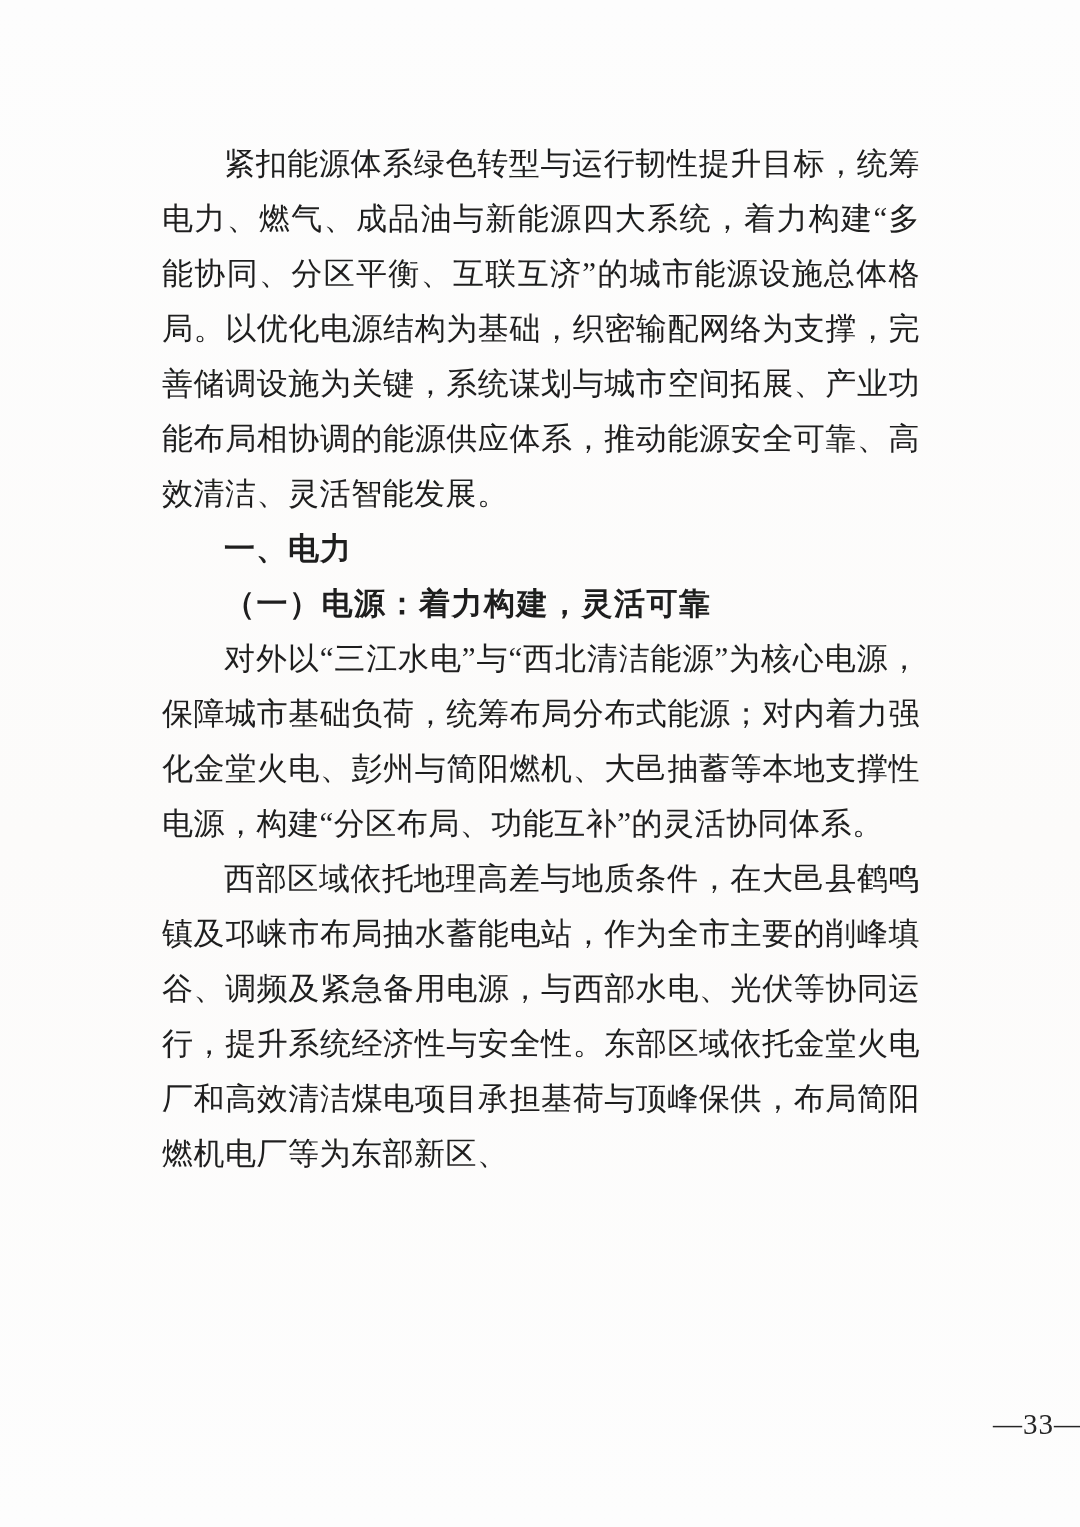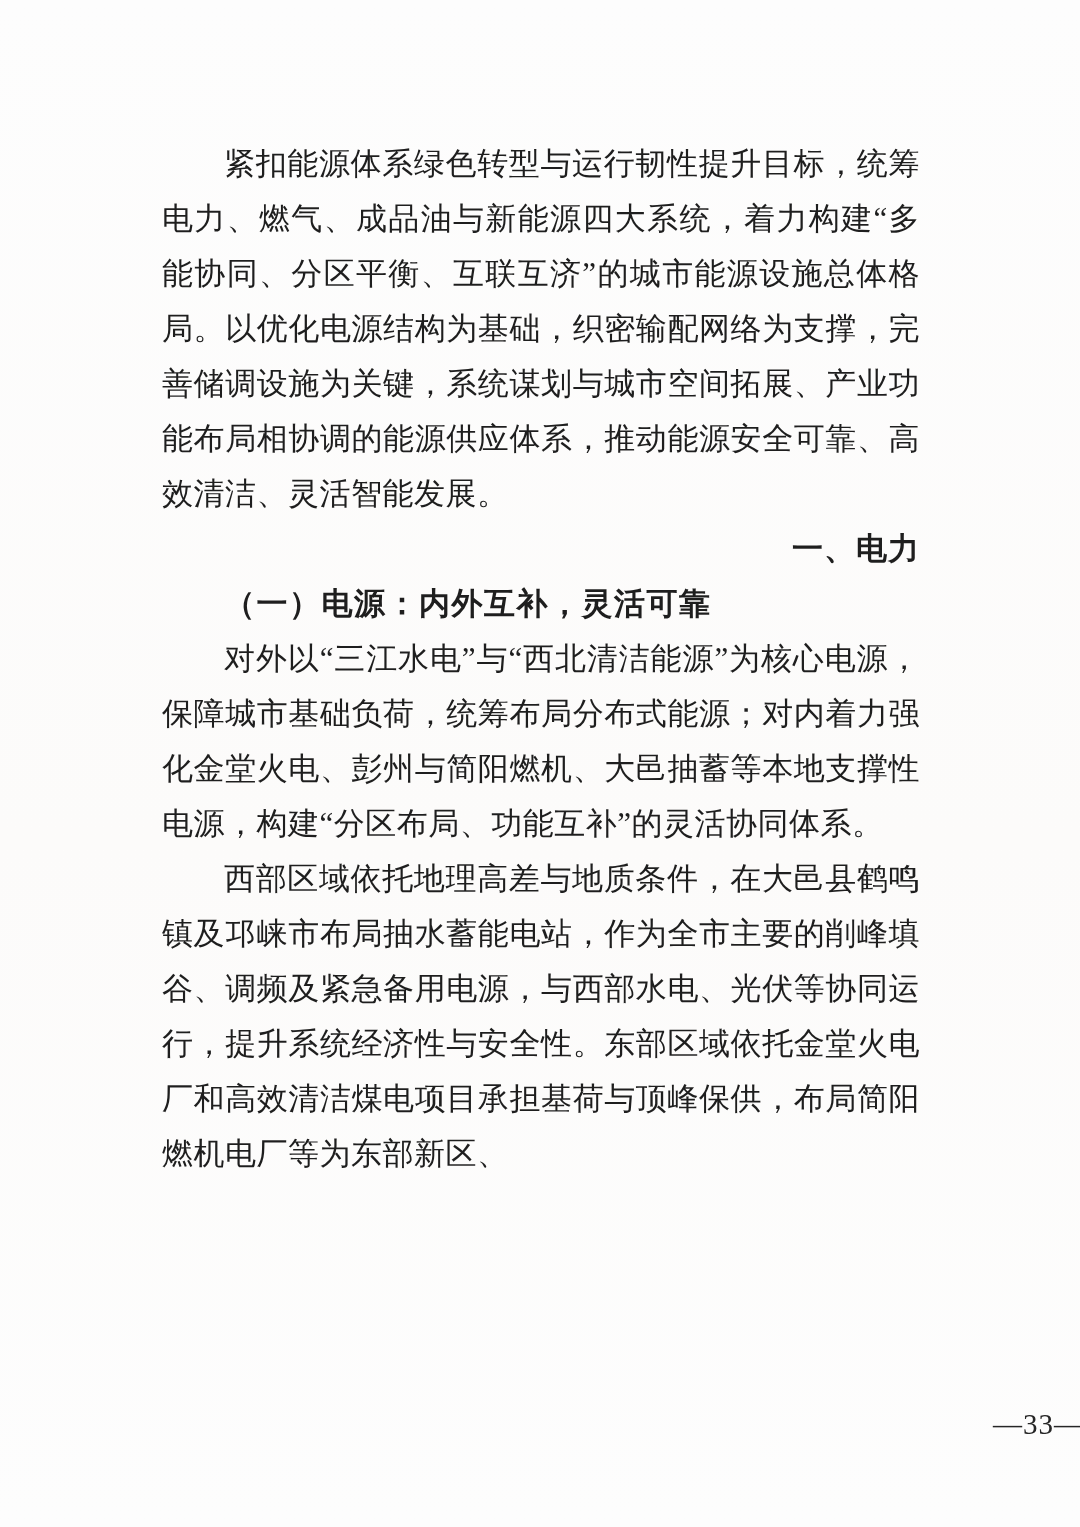--- a/index.html
+++ b/index.html
@@ -37,21 +37,20 @@
     word-break: break-all;
   }
   .h-section {
     margin: 0;
     font-family: "Liberation Sans", "DejaVu Sans", sans-serif;
     font-weight: 700;
     font-size: 31px;
     line-height: 55px;
     text-indent: 2em;
     letter-spacing: 1px;
-    text-align: right;
   }
   .h-subsection {
     margin: 0;
     font-weight: 700;
     font-size: 31px;
     line-height: 55px;
     text-indent: 2em;
     letter-spacing: 1.5px;
   }
   .page-footer {
@@ -70,21 +69,21 @@
 <body>
 
 <div class="page">
   <div class="content">
 
     <p class="body-para">紧扣能源体系绿色转型与运行韧性提升目标，统筹电力、燃气、成品油与新能源四大系统，着力构建“多能协同、分区平衡、互联互济”的城市能源设施总体格局。以优化电源结构为基础，织密输配网络为支撑，完善储调设施为关键，系统谋划与城市空间拓展、产业功能布局相协调的能源供应体系，推动能源安全可靠、高效清洁、灵活智能发展。</p>
 
     <h2 class="h-section">一、电力</h2>
 
 
-    <h3 class="h-subsection">（一）电源：内外互补，灵活可靠</h3>
+    <h3 class="h-subsection">（一）电源：着力构建，灵活可靠</h3>
 
     <p class="body-para">对外以“三江水电”与“西北清洁能源”为核心电源，保障城市基础负荷，统筹布局分布式能源；对内着力强化金堂火电、彭州与简阳燃机、大邑抽蓄等本地支撑性电源，构建“分区布局、功能互补”的灵活协同体系。</p>
 
     <p class="body-para">西部区域依托地理高差与地质条件，在大邑县鹤鸣镇及邛崃市布局抽水蓄能电站，作为全市主要的削峰填谷、调频及紧急备用电源，与西部水电、光伏等协同运行，提升系统经济性与安全性。东部区域依托金堂火电厂和高效清洁煤电项目承担基荷与顶峰保供，布局简阳燃机电厂等为东部新区、</p>
 
   </div>
 
   <div class="page-footer">—33—</div>
 </div>
 

